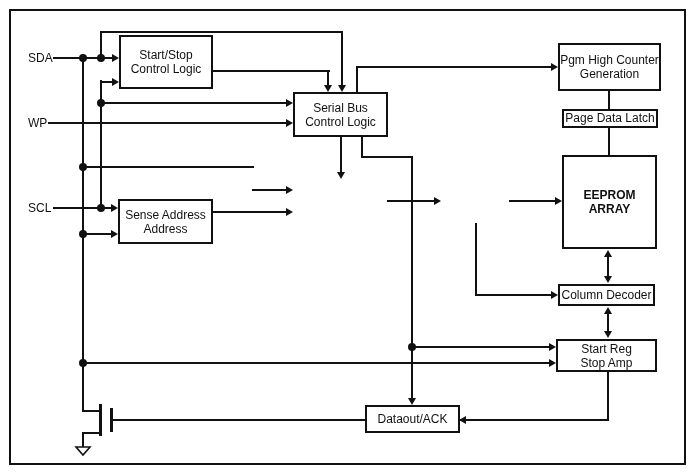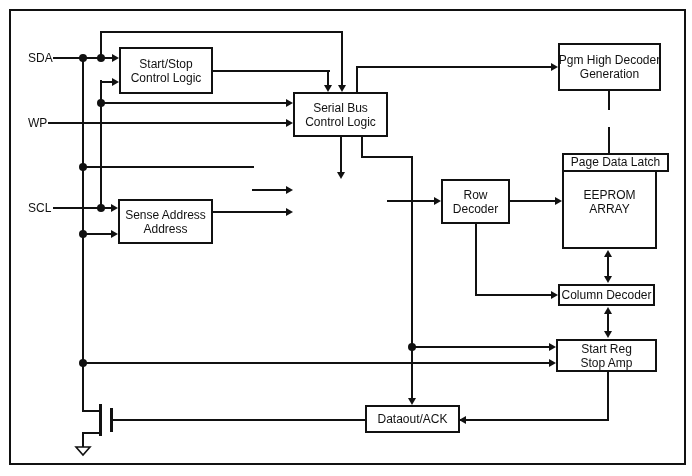--- a/index.html
+++ b/index.html
@@ -26,45 +26,41 @@
 <body>
 
 <div id="stage">
 
   <div class="frame" style="left:9px;top:9px;width:673px;height:452px;"></div>
 
   <div class="pin" style="left:28px;top:51px;">SDA</div>
   <div class="pin" style="left:28px;top:116px;">WP</div>
   <div class="pin" style="left:28px;top:201px;">SCL</div>
 
-  <div class="box" style="left:119px;top:47px;width:94px;height:47px;">
+  <div class="box" style="left:119px;top:35px;width:94px;height:54px;">
     <span>Start/Stop</span>
     <span>Control Logic</span>
   </div>
   <div class="box" style="left:293px;top:92px;width:95px;height:45px;">
     <span>Serial Bus</span>
     <span>Control Logic</span>
   </div>
   <div class="box" style="left:118px;top:199px;width:95px;height:45px;">
     <span>Sense Address</span>
     <span>Address</span>
   </div>
-  <div class="box" style="left:441px;top:179px;width:69px;height:45px;">
-    <span>Row</span>
-    <span>Decoder</span>
-  </div>
-  <div class="box" style="left:562px;top:155px;width:95px;height:94px;">
+  <div class="box" style="left:562px;top:155px;width:95px;height:94px;font-weight:bold;">
     <span>EEPROM</span>
     <span>ARRAY</span>
   </div>
   <div class="box" style="left:558px;top:43px;width:103px;height:48px;">
-    <span>Pgm High Decoder</span>
+    <span>Pgm High Counter</span>
     <span>Generation</span>
   </div>
-  <div class="box" style="left:562px;top:109px;width:107px;height:19px;line-height:15px;margin-top:44px;">
+  <div class="box" style="left:562px;top:109px;width:96px;height:19px;line-height:15px;">
     <span>Page Data Latch</span>
   </div>
   <div class="box" style="left:558px;top:284px;width:97px;height:22px;line-height:16px;">
     <span>Column Decoder</span>
   </div>
   <div class="box" style="left:556px;top:339px;width:101px;height:33px;line-height:14px;">
     <span>Start Reg</span>
     <span>Stop Amp</span>
   </div>
   <div class="box" style="left:365px;top:405px;width:95px;height:28px;">

